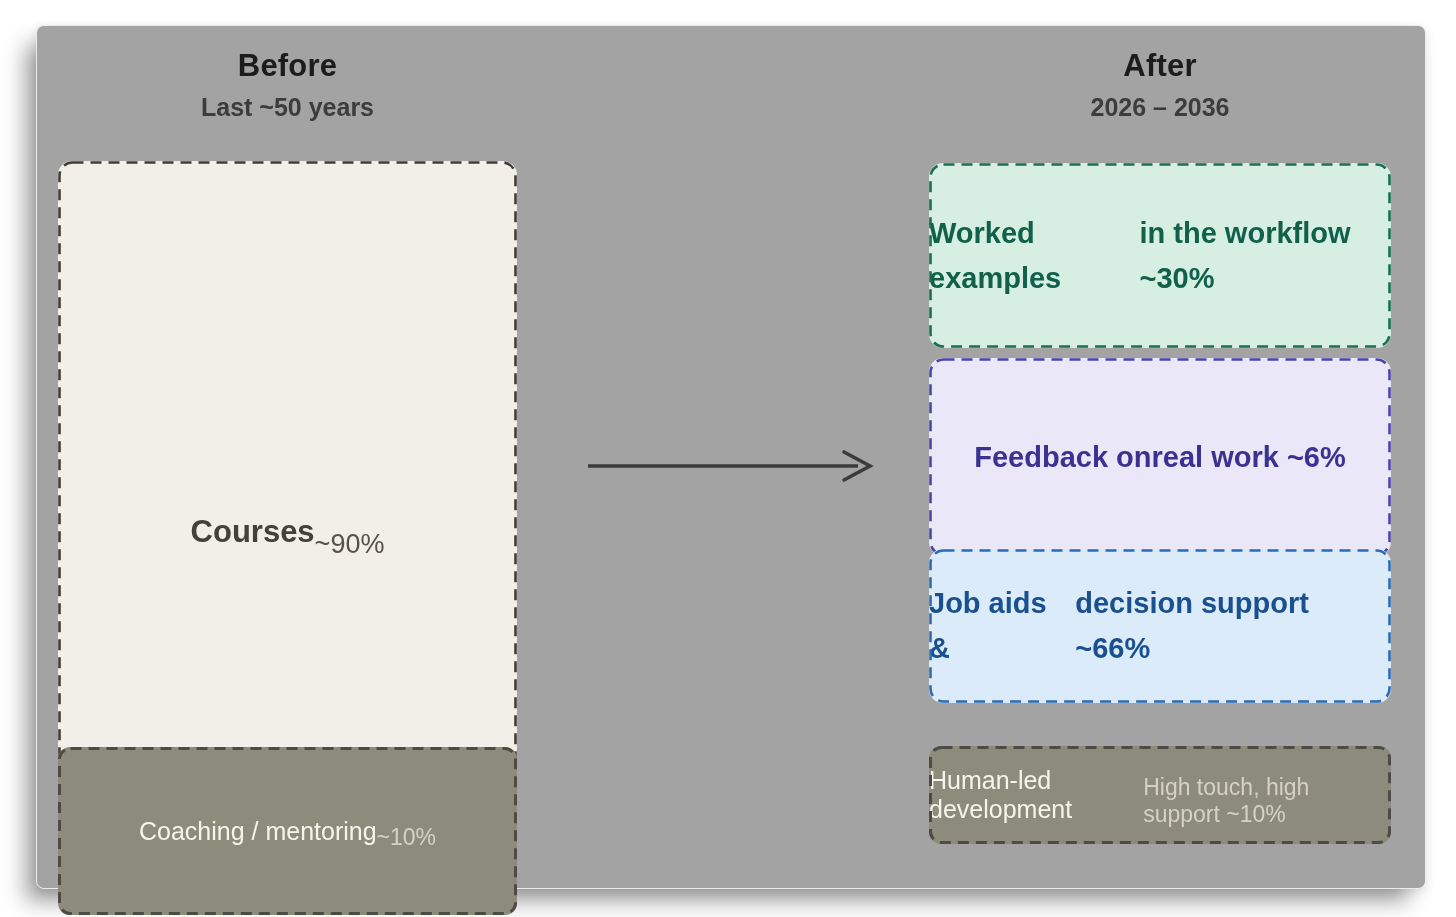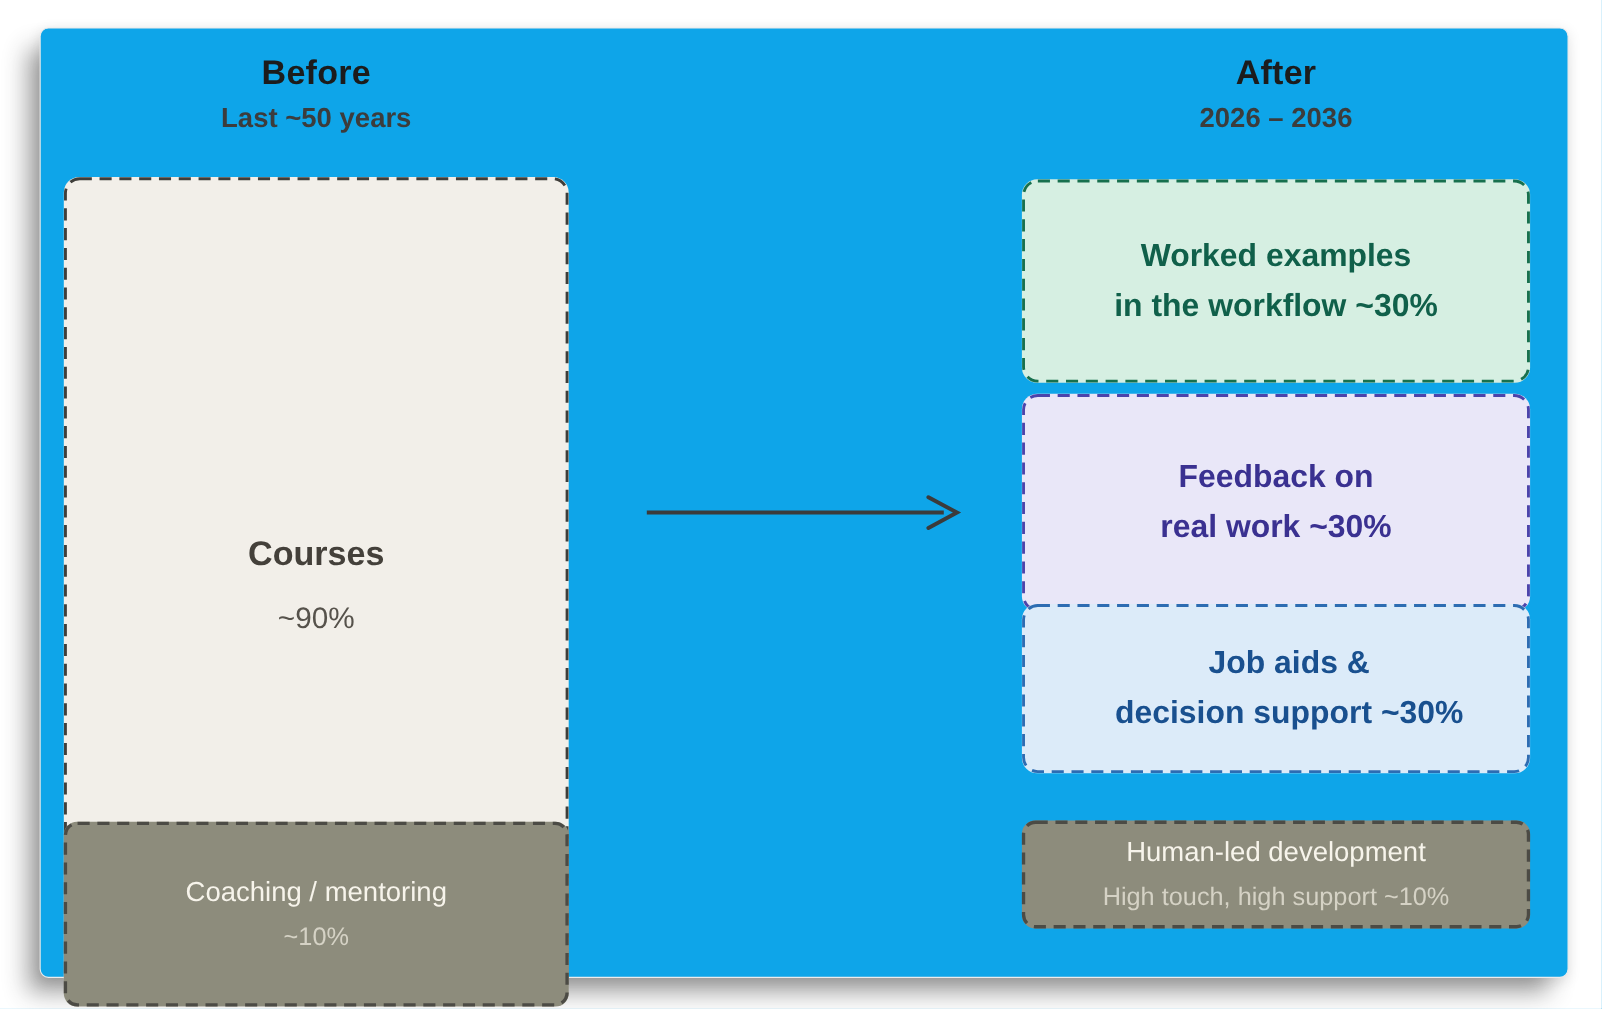--- a/index.html
+++ b/index.html
@@ -1,34 +1,34 @@
 <!DOCTYPE html>
 <html><head>
 <meta charset="utf-8">
 <style>
   * { margin:0; padding:0; box-sizing:border-box; }
   html,body { width:1456px; height:917px; background:#ffffff; overflow:hidden;
               font-family:"Liberation Sans", sans-serif; }
 
   .card {
     position:absolute; left:36px; top:25px; width:1390px; height:864px;
-    background:#0ea5e9; border-radius:8px;
+    background:#a3a3a3; border-radius:8px;
     border:1px solid #ececec;
     box-shadow:-14px 16px 22px -4px rgba(40,40,40,0.45), 0 3px 12px rgba(0,0,0,0.10);
   }
 
   
   .col-header { position:absolute; top:22px; text-align:center; }
   .col-header.left  { left:21px;  width:459px; }
   .col-header.right { left:892px; width:462px; }
   .h-title { font-size:31px; font-weight:700; color:#1c1c1c; letter-spacing:0.2px; }
   .h-sub   { font-size:25px; font-weight:700; color:#3c3c3c; margin-top:9px; }
 
   
-  .box { position:absolute; border-radius:14px; display:flex; flex-direction:column;
+  .box { position:absolute; border-radius:14px; display:flex; flex-direction:row;
          align-items:center; justify-content:center; text-align:left; }
   svg.dash { position:absolute; inset:0; width:100%; height:100%; overflow:visible;
              pointer-events:none; }
   svg.dash rect { x:1.5px; y:1.5px; width:calc(100% - 3px); height:calc(100% - 3px);
                   rx:13px; fill:none; stroke-width:2.6px; stroke-dasharray:11 7; }
 
   
   .courses  { left:21px; top:135px; width:459px; height:742px; background:#f2efe9; }
   .courses .dash rect { stroke:#3f3e3a; }
   .courses-title { font-size:31px; font-weight:600; color:#44403a; }
@@ -42,21 +42,21 @@
 
   
   .rbox { left:892px; width:462px; }
   .rbox .line { font-size:29px; font-weight:700; line-height:45px; }
   .worked   { top:137px; height:185px; background:#d6efe2; }
   .worked .dash rect { stroke:#17704e; }
   .worked .line { color:#10604a; }
   .feedback { top:332px; height:198px; background:#e9e7f8; }
   .feedback .dash rect { stroke:#4b44ab; }
   .feedback .line { color:#3a3191; }
-  .jobaids  { top:523px; height:154px; background:#dcebf9;padding-left:24px; }
+  .jobaids  { top:523px; height:154px; background:#dcebf9; }
   .jobaids .dash rect { stroke:#2d6cb2; }
   .jobaids .line { color:#19508f; }
   .humanled { top:720px; height:98px; }
 
   .arrow { position:absolute; left:549px; top:420px; width:290px; height:40px; }
 </style>
 </head>
 <body>
 
 <div class="card">
@@ -98,29 +98,29 @@
       </svg>
     <div class="line">Worked examples</div>
     <div class="line">in the workflow ~30%</div>
   </div>
 
   <div class="box rbox feedback">
     <svg class="dash">
         <rect></rect>
       </svg>
     <div class="line">Feedback on</div>
-    <div class="line">real work ~30%</div>
+    <div class="line">real work ~6%</div>
   </div>
 
   <div class="box rbox jobaids">
     <svg class="dash">
         <rect></rect>
       </svg>
     <div class="line">Job aids &amp;</div>
-    <div class="line">decision support ~30%</div>
+    <div class="line">decision support ~66%</div>
   </div>
 
   <div class="box rbox graybox humanled">
     <svg class="dash">
         <rect></rect>
       </svg>
     <div class="gray-title">Human-led development</div>
     <div class="gray-sub">High touch, high support ~10%</div>
   </div>
 

